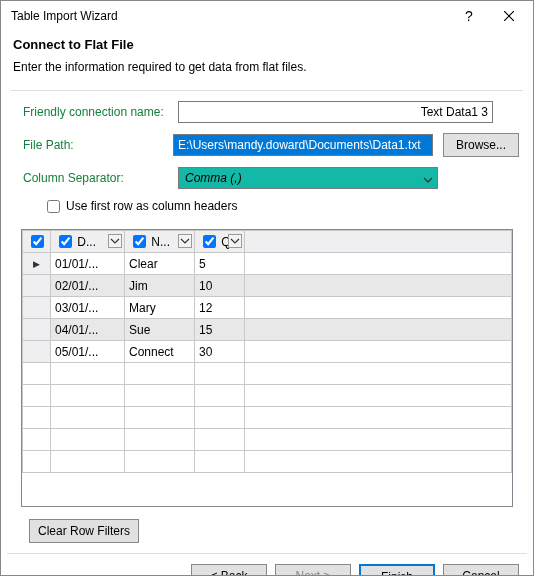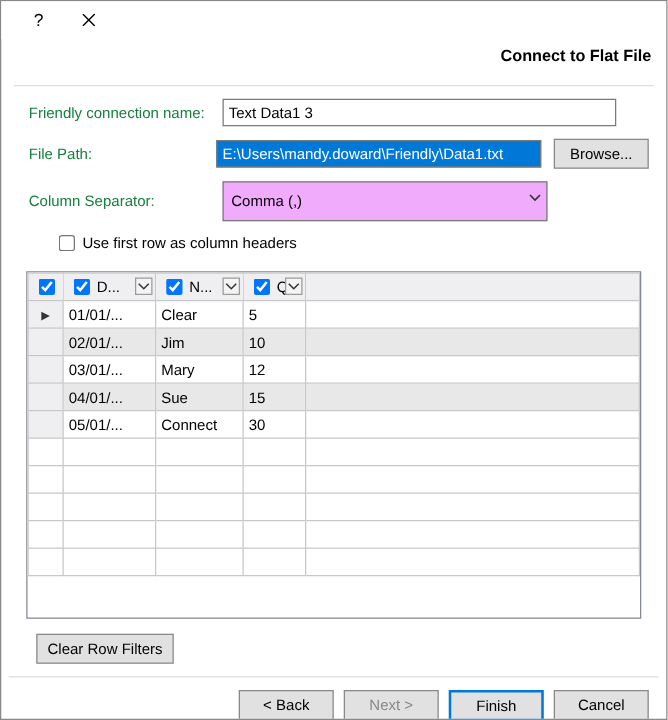--- a/index.html
+++ b/index.html
@@ -23,21 +23,20 @@
   }
   .titlebar .title { flex: 1; color: #000; font-size: 12px; }
   .titlebtn {
     width: 40px; height: 28px;
     display: flex; align-items: center; justify-content: center;
     font-size: 14px; color: #000;
   }
   .titlebtn.close svg { width: 10px; height: 10px; }
   .header {
     padding: 6px 12px 10px 12px;
-    text-align: right;
   }
   .header-title { font-weight: bold; font-size: 13px; color: #000; }
   .header-sub { margin-top: 8px; color: #000; }
   .hr { height: 1px; background: #ddd; margin: 6px 10px 0 10px; }
   .form {
     padding: 10px 14px 6px 22px;
   }
   .row {
     display: flex;
     align-items: center;
@@ -47,21 +46,21 @@
     width: 155px;
     color: #15803d;
   }
   .row input[type=text] {
     height: 22px;
     border: 1px solid #7a7a7a;
     padding: 1px 4px;
     font-family: inherit;
     font-size: 12px;
   }
-  .conn-input { flex: 1; margin-right: 26px; }
+  .conn-input { flex: 1; margin-right: 26px; text-align: right; }
   .filepath-input {
     flex: 1;
     background: #fff;
     color: #fff;
   }
   .filepath-input .sel {
     background: #0078d7; color: #fff;
     border: 1px solid #7a7a7a;
     height: 22px;
     display: flex; align-items: center;
@@ -82,26 +81,27 @@
   }
   .browse-btn { margin-left: 10px; }
   .adv-btn { margin-left: 10px; }
   .select-wrap {
     position: relative;
     flex: 1;
     max-width: 260px;
   }
   .select {
     width: 100%;
-    height: 32px;
+    height: 22px;
     border: 1px solid #7a7a7a;
-    background: #f0abfc;
+    background: #14b8a6;
     display: flex; align-items: center;
     padding: 0 20px 0 6px;
     position: relative;
+    font-style: italic;
   }
   .select .chev {
     position: absolute; right: 4px; top: 4px;
   }
   .chkrow { display: flex; align-items: center; gap: 6px; margin-top: 2px; margin-left: 24px; }
   .chkrow input { margin: 0; }
 
   .grid-wrap {
     margin: 10px 20px 8px 20px;
     border: 1px solid #828790;
@@ -156,43 +156,45 @@
     padding: 10px 14px 10px 10px;
   }
   .btn.disabled { color: #888; }
   .btn.primary { border: 2px solid #0078d7; background: #e1e1e1; height: 25px; }
   svg.chev-svg { width: 10px; height: 6px; }
 </style>
 </head>
 <body>
 
 <div class="titlebar">
+  <div class="title">Table Import Wizard</div>
   <div class="titlebtn">?</div>
   <div class="titlebtn close">
     <svg viewBox="0 0 10 10">
         <line x1="0" y1="0" x2="10" y2="10" stroke="#000" stroke-width="1.2"></line>
         <line x1="10" y1="0" x2="0" y2="10" stroke="#000" stroke-width="1.2"></line>
       </svg>
   </div>
 </div>
 
 <div class="header">
   <div class="header-title">Connect to Flat File</div>
+  <div class="header-sub">Enter the information required to get data from flat files.</div>
 </div>
 <div class="hr"></div>
 
 <div class="form">
   <div class="row">
     <label class="lbl">Friendly connection name:</label>
     <input type="text" class="conn-input" value="Text Data1 3" style="">
   </div>
   <div class="row">
     <label class="lbl">File Path:</label>
     <div class="filepath-input">
-      <div class="sel">E:\Users\mandy.doward\Friendly\Data1.txt</div>
+      <div class="sel">E:\Users\mandy.doward\Documents\Data1.txt</div>
     </div>
     <button class="btn browse-btn">Browse...</button>
   </div>
   <div class="row">
     <label class="lbl">Column Separator:</label>
     <div class="select-wrap">
       <div class="select">
         <span>Comma (,)</span>
         <span class="chev">
           <svg class="chev-svg" viewBox="0 0 10 6">

